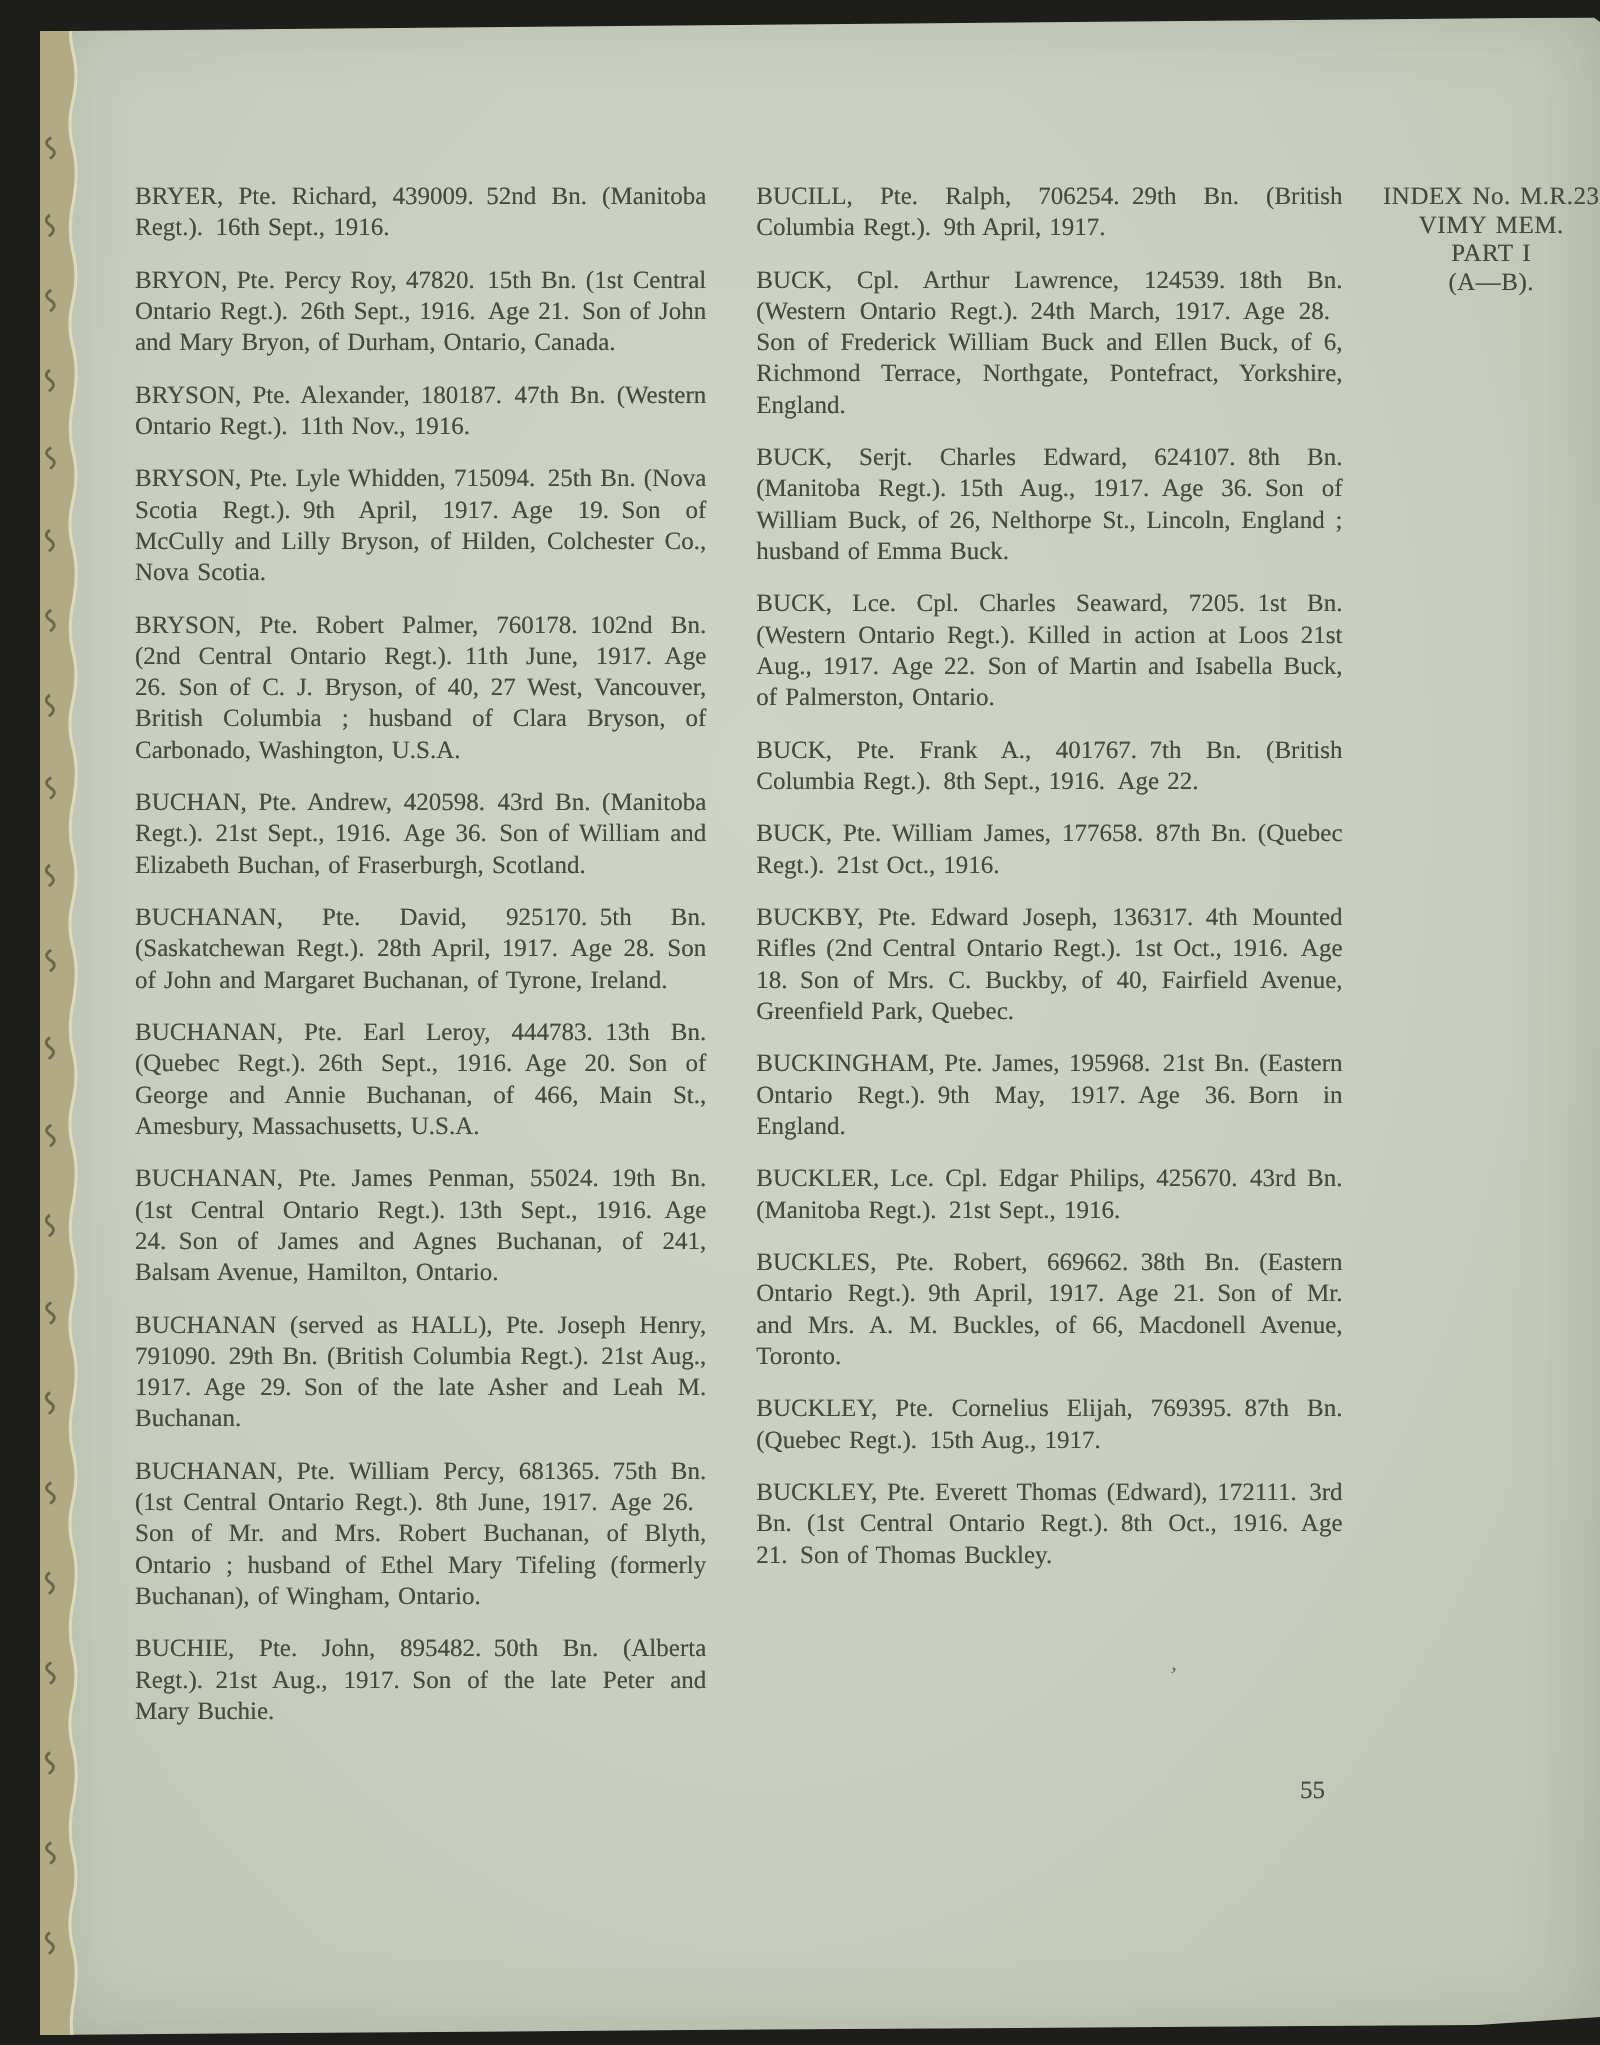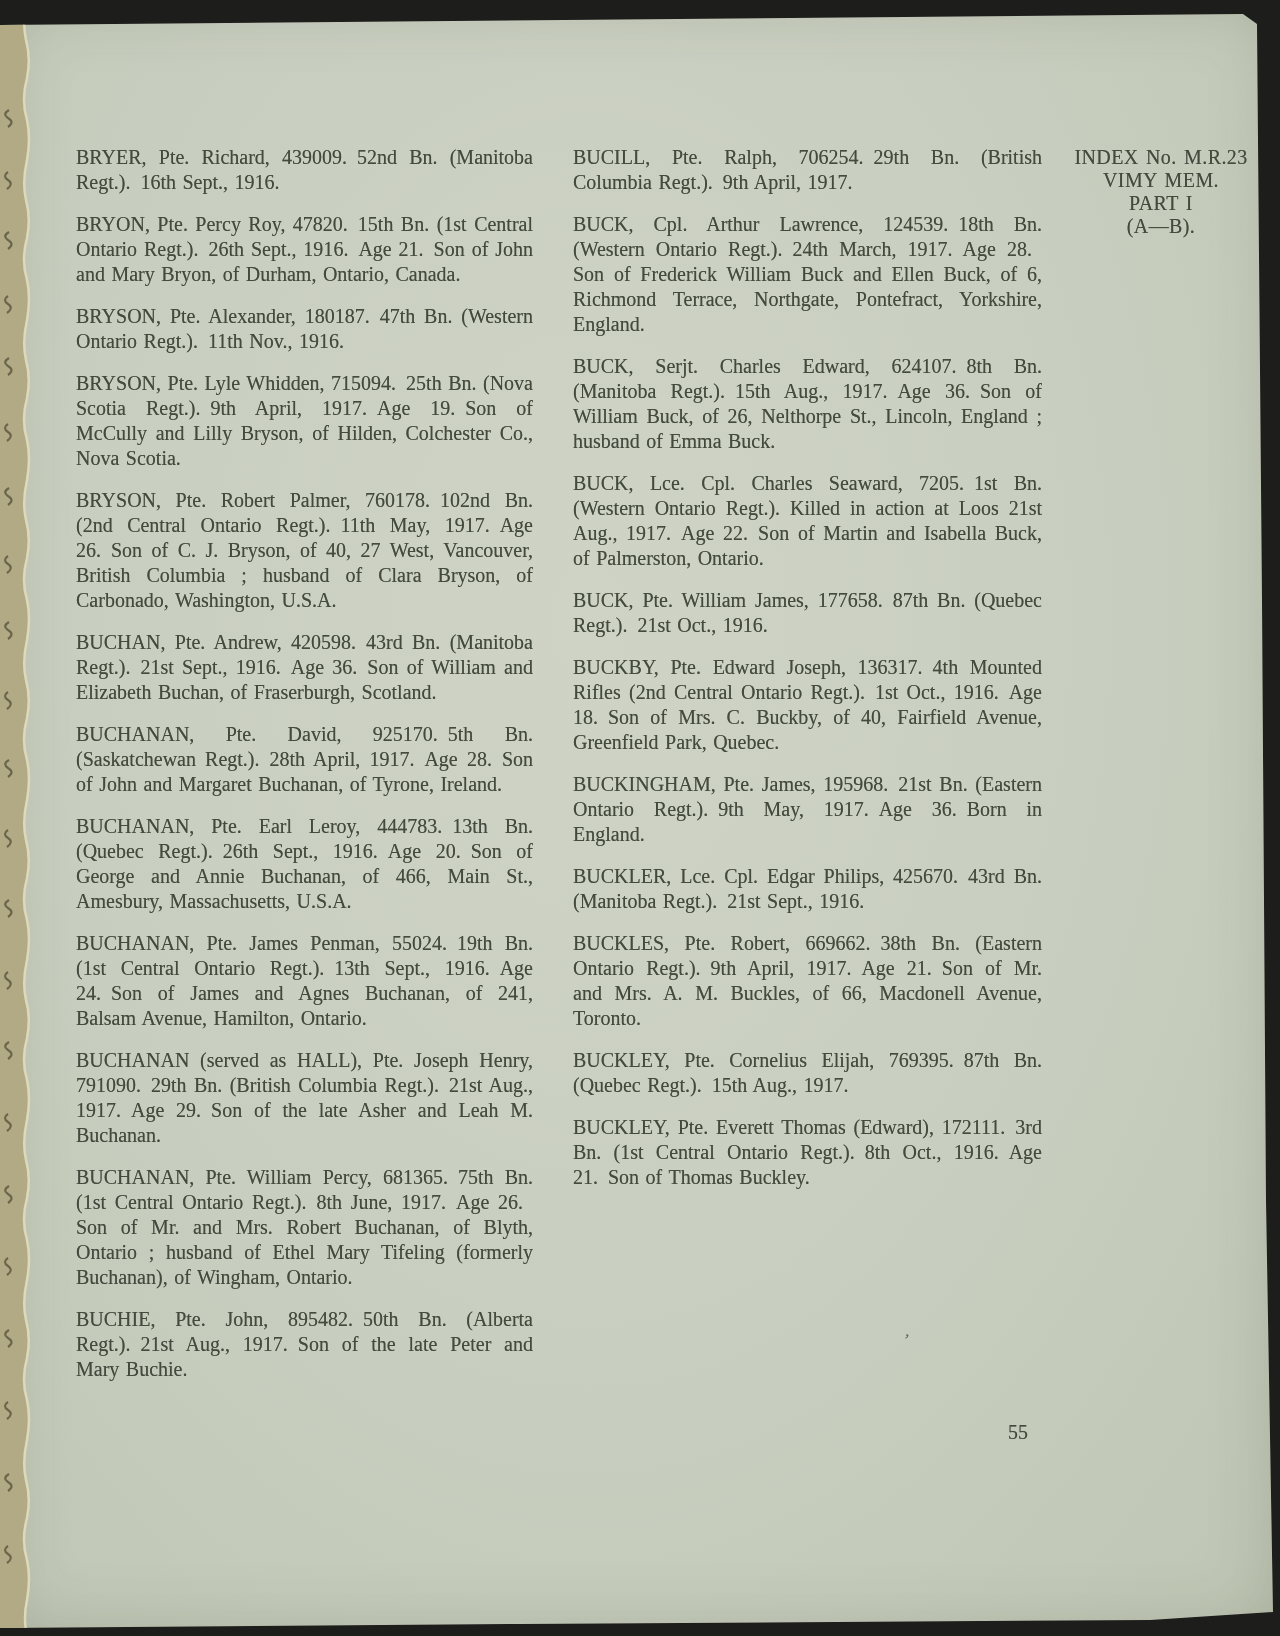--- a/index.html
+++ b/index.html
@@ -9,20 +9,21 @@
     position:relative;
     overflow:hidden;
     font-family:"Liberation Serif","DejaVu Serif",serif;
   }
   .scan-frame{position:absolute;inset:0;}
   .page{
     position:absolute;inset:0;
     background:radial-gradient(ellipse at 46% 38%, #ced3c6 0%, #c9cfc0 52%, #bec5b3 100%);
     clip-path:polygon(0px 25px, 1243px 14px, 1257px 24px, 1262px 600px, 1266px 1200px, 1273px 1612px, 1150px 1620px, 520px 1624px, 0px 1628px);
     box-shadow:inset 0 0 70px rgba(70,70,45,.22);
+    margin-left:32px;
   }
   .deckle{position:absolute;left:0;top:0;height:1636px;width:40px;}
   .col{
     position:absolute;top:145px;
     text-align:justify;
     font-size:20px;line-height:25px;
     color:#434a3e;
     text-shadow:0 0 .5px rgba(62,68,56,.55);
     word-spacing:1.5px;
   }
@@ -105,35 +106,36 @@
         <path d="M9 1474 q -7 4 -1 8 q 7 4 0 9"></path>
         <path d="M8 1546 q -6 4 0 8 q 6 4 -1 9"></path>
       </g>
     </svg>
 
     <div class="col col-left">
         <p class="entry">BRYER, Pte. Richard, 439009. 52nd Bn. (Manitoba Regt.). 16th Sept., 1916.</p>
         <p class="entry">BRYON, Pte. Percy Roy, 47820. 15th Bn. (1st Central Ontario Regt.). 26th Sept., 1916. Age 21. Son of John and Mary Bryon, of Durham, Ontario, Canada.</p>
         <p class="entry">BRYSON, Pte. Alexander, 180187. 47th Bn. (Western Ontario Regt.). 11th Nov., 1916.</p>
         <p class="entry">BRYSON, Pte. Lyle Whidden, 715094. 25th Bn. (Nova Scotia Regt.). 9th April, 1917. Age 19. Son of McCully and Lilly Bryson, of Hilden, Colchester Co., Nova Scotia.</p>
-        <p class="entry">BRYSON, Pte. Robert Palmer, 760178. 102nd Bn. (2nd Central Ontario Regt.). 11th May, 1917. Age 26. Son of C. J. Bryson, of 40, 27 West, Vancouver, British Columbia ; husband of Clara Bryson, of Carbonado, Washington, U.S.A.</p>
+        <p class="entry">BRYSON, Pte. Robert Palmer, 760178. 102nd Bn. (2nd Central Ontario Regt.). 11th June, 1917. Age 26. Son of C. J. Bryson, of 40, 27 West, Vancouver, British Columbia ; husband of Clara Bryson, of Carbonado, Washington, U.S.A.</p>
         <p class="entry">BUCHAN, Pte. Andrew, 420598. 43rd Bn. (Manitoba Regt.). 21st Sept., 1916. Age 36. Son of William and Elizabeth Buchan, of Fraserburgh, Scotland.</p>
         <p class="entry">BUCHANAN, Pte. David, 925170. 5th Bn. (Saskatchewan Regt.). 28th April, 1917. Age 28. Son of John and Margaret Buchanan, of Tyrone, Ireland.</p>
         <p class="entry">BUCHANAN, Pte. Earl Leroy, 444783. 13th Bn. (Quebec Regt.). 26th Sept., 1916. Age 20. Son of George and Annie Buchanan, of 466, Main St., Amesbury, Massachusetts, U.S.A.</p>
         <p class="entry">BUCHANAN, Pte. James Penman, 55024. 19th Bn. (1st Central Ontario Regt.). 13th Sept., 1916. Age 24. Son of James and Agnes Buchanan, of 241, Balsam Avenue, Hamilton, Ontario.</p>
         <p class="entry">BUCHANAN (served as HALL), Pte. Joseph Henry, 791090. 29th Bn. (British Columbia Regt.). 21st Aug., 1917. Age 29. Son of the late Asher and Leah M. Buchanan.</p>
         <p class="entry">BUCHANAN, Pte. William Percy, 681365. 75th Bn. (1st Central Ontario Regt.). 8th June, 1917. Age 26. Son of Mr. and Mrs. Robert Buchanan, of Blyth, Ontario ; husband of Ethel Mary Tifeling (formerly Buchanan), of Wingham, Ontario.</p>
         <p class="entry">BUCHIE, Pte. John, 895482. 50th Bn. (Alberta Regt.). 21st Aug., 1917. Son of the late Peter and Mary Buchie.</p>
       </div>
 
     <div class="col col-right">
         <p class="entry">BUCILL, Pte. Ralph, 706254. 29th Bn. (British Columbia Regt.). 9th April, 1917.</p>
         <p class="entry">BUCK, Cpl. Arthur Lawrence, 124539. 18th Bn. (Western Ontario Regt.). 24th March, 1917. Age 28. Son of Frederick William Buck and Ellen Buck, of 6, Richmond Terrace, Northgate, Pontefract, Yorkshire, England.</p>
         <p class="entry">BUCK, Serjt. Charles Edward, 624107. 8th Bn. (Manitoba Regt.). 15th Aug., 1917. Age 36. Son of William Buck, of 26, Nelthorpe St., Lincoln, England ; husband of Emma Buck.</p>
         <p class="entry">BUCK, Lce. Cpl. Charles Seaward, 7205. 1st Bn. (Western Ontario Regt.). Killed in action at Loos 21st Aug., 1917. Age 22. Son of Martin and Isabella Buck, of Palmerston, Ontario.</p>
+        <p class="entry">BUCK, Pte. Frank A., 401767. 7th Bn. (British Columbia Regt.). 8th Sept., 1916. Age 22.</p>
         <p class="entry">BUCK, Pte. William James, 177658. 87th Bn. (Quebec Regt.). 21st Oct., 1916.</p>
         <p class="entry">BUCKBY, Pte. Edward Joseph, 136317. 4th Mounted Rifles (2nd Central Ontario Regt.). 1st Oct., 1916. Age 18. Son of Mrs. C. Buckby, of 40, Fairfield Avenue, Greenfield Park, Quebec.</p>
         <p class="entry">BUCKINGHAM, Pte. James, 195968. 21st Bn. (Eastern Ontario Regt.). 9th May, 1917. Age 36. Born in England.</p>
         <p class="entry">BUCKLER, Lce. Cpl. Edgar Philips, 425670. 43rd Bn. (Manitoba Regt.). 21st Sept., 1916.</p>
         <p class="entry">BUCKLES, Pte. Robert, 669662. 38th Bn. (Eastern Ontario Regt.). 9th April, 1917. Age 21. Son of Mr. and Mrs. A. M. Buckles, of 66, Macdonell Avenue, Toronto.</p>
         <p class="entry">BUCKLEY, Pte. Cornelius Elijah, 769395. 87th Bn. (Quebec Regt.). 15th Aug., 1917.</p>
         <p class="entry">BUCKLEY, Pte. Everett Thomas (Edward), 172111. 3rd Bn. (1st Central Ontario Regt.). 8th Oct., 1916. Age 21. Son of Thomas Buckley.</p>
       </div>
 
     <div class="margin-note">

